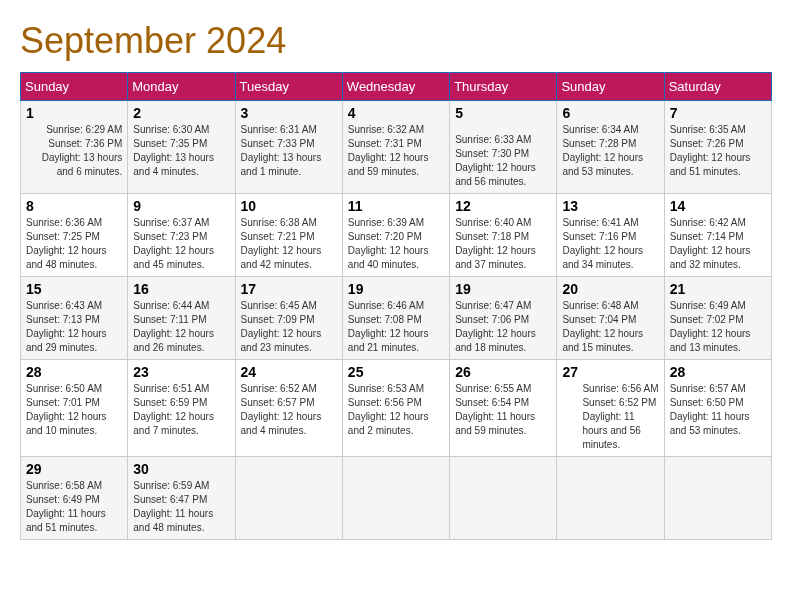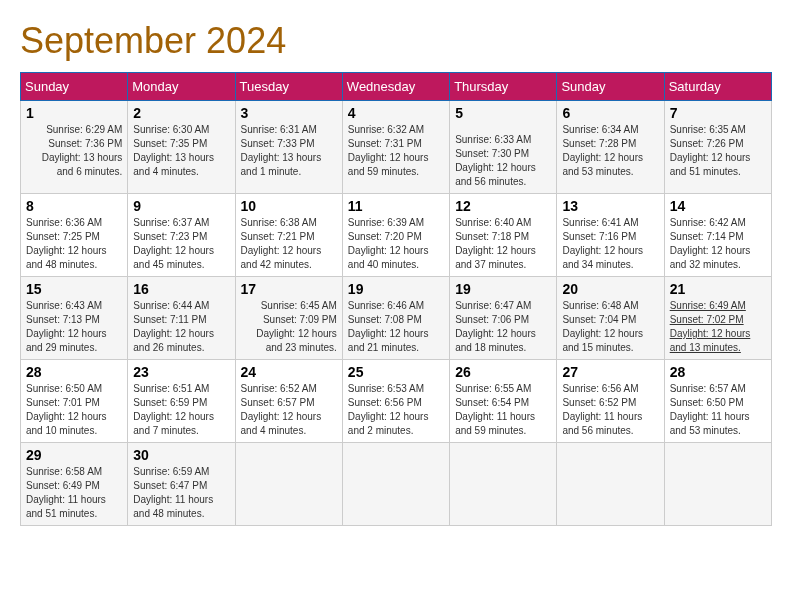--- a/index.html
+++ b/index.html
@@ -207,21 +207,21 @@
 Daylight: 12 hours and 29 minutes.</div>
         </td>
         <td>
           <span class="day-num">16</span>
           <div class="day-info" style="white-space: pre-line;">Sunrise: 6:44 AM
 Sunset: 7:11 PM
 Daylight: 12 hours and 26 minutes.</div>
         </td>
         <td>
           <span class="day-num">17</span>
-          <div class="day-info" style="white-space: pre-line; text-align: right;">Sunrise: 6:45 AM
+          <div class="day-info" style="white-space: pre-line;">Sunrise: 6:45 AM
 Sunset: 7:09 PM
 Daylight: 12 hours and 23 minutes.</div>
         </td>
         <td>
           <span class="day-num">19</span>
           <div class="day-info" style="white-space: pre-line;">Sunrise: 6:46 AM
 Sunset: 7:08 PM
 Daylight: 12 hours and 21 minutes.</div>
         </td>
         <td>
@@ -231,21 +231,21 @@
 Daylight: 12 hours and 18 minutes.</div>
         </td>
         <td>
           <span class="day-num">20</span>
           <div class="day-info" style="white-space: pre-line;">Sunrise: 6:48 AM
 Sunset: 7:04 PM
 Daylight: 12 hours and 15 minutes.</div>
         </td>
         <td>
           <span class="day-num">21</span>
-          <div class="day-info" style="white-space: pre-line; text-decoration: underline;">Sunrise: 6:49 AM
+          <div class="day-info" style="white-space: pre-line;">Sunrise: 6:49 AM
 Sunset: 7:02 PM
 Daylight: 12 hours and 13 minutes.</div>
         </td>
       </tr>
       <tr>
         <td>
           <span class="day-num">28</span>
           <div class="day-info" style="white-space: pre-line;">Sunrise: 6:50 AM
 Sunset: 7:01 PM
 Daylight: 12 hours and 10 minutes.</div>
@@ -269,21 +269,21 @@
 Daylight: 12 hours and 2 minutes.</div>
         </td>
         <td>
           <span class="day-num">26</span>
           <div class="day-info" style="white-space: pre-line;">Sunrise: 6:55 AM
 Sunset: 6:54 PM
 Daylight: 11 hours and 59 minutes.</div>
         </td>
         <td>
           <span class="day-num">27</span>
-          <div class="day-info" style="white-space: pre-line;">Sunrise: 6:56 AM
+          <div class="day-info" style="white-space: pre-line; margin-left: 20px;">Sunrise: 6:56 AM
 Sunset: 6:52 PM
 Daylight: 11 hours and 56 minutes.</div>
         </td>
         <td>
           <span class="day-num">28</span>
           <div class="day-info" style="white-space: pre-line;">Sunrise: 6:57 AM
 Sunset: 6:50 PM
 Daylight: 11 hours and 53 minutes.</div>
         </td>
       </tr>

